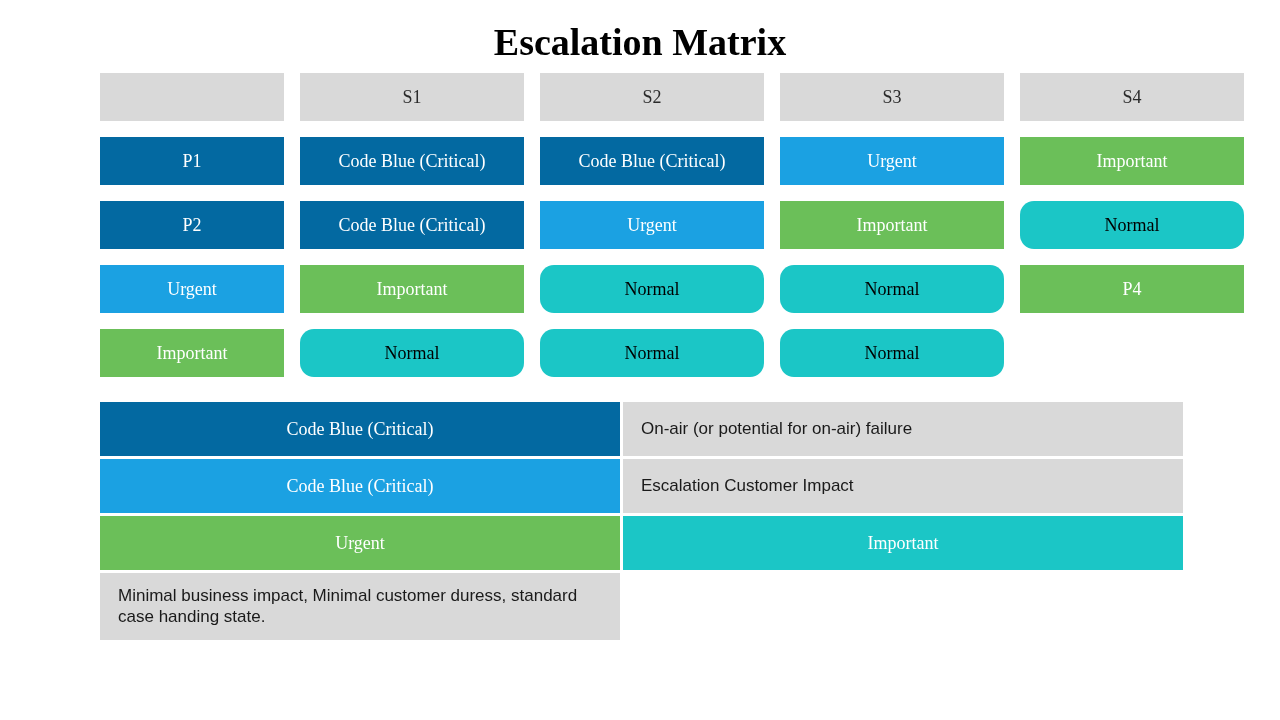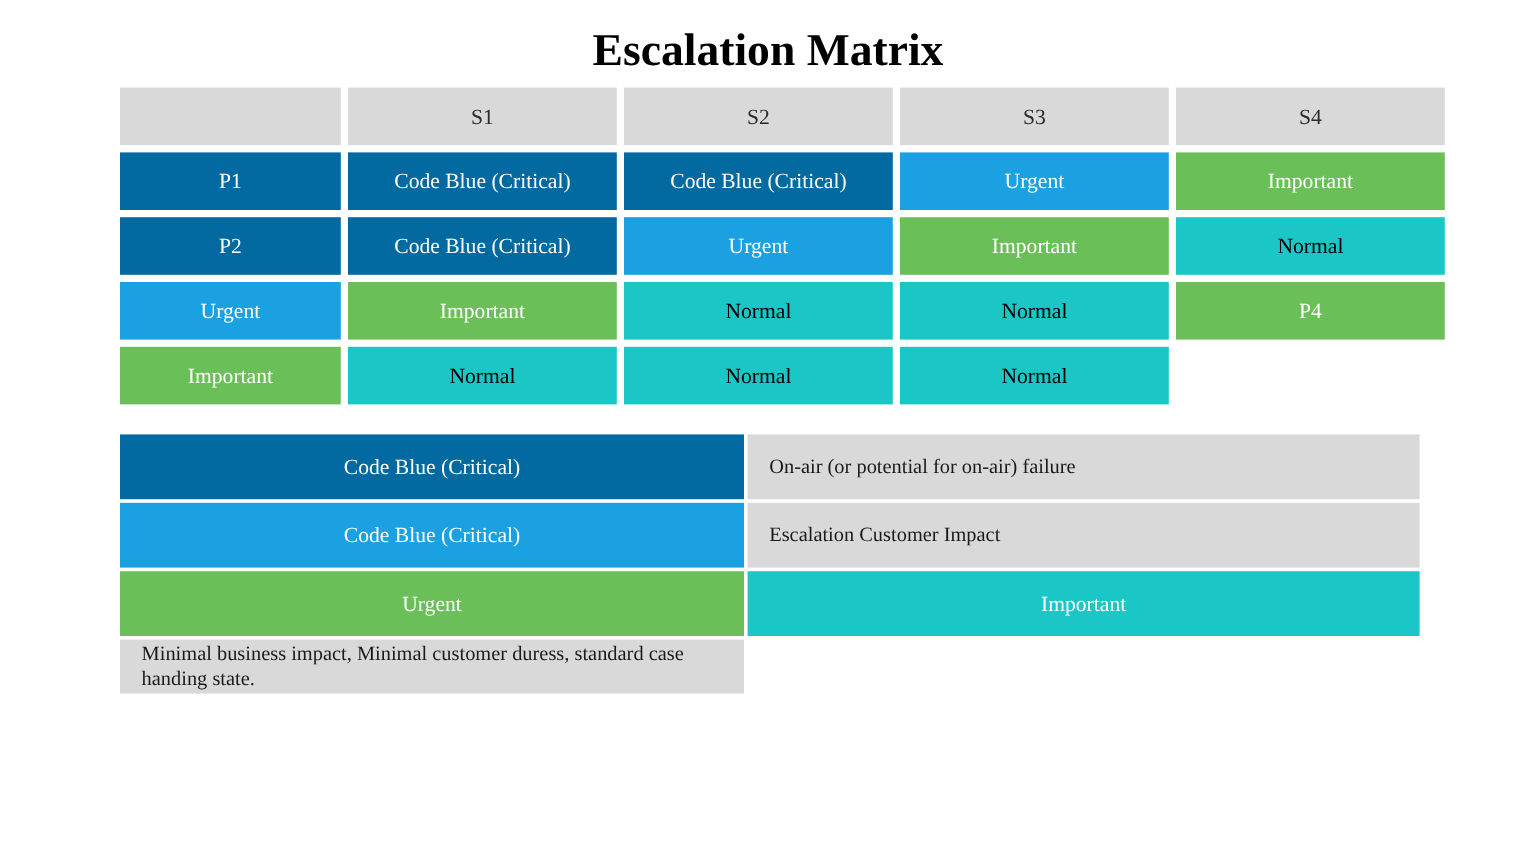--- a/index.html
+++ b/index.html
@@ -14,64 +14,64 @@
     text-align: center;
     font-size: 38px;
     font-weight: bold;
     color: #000;
     margin-bottom: 9px;
     font-family: Georgia, serif;
   }
   .matrix {
     display: grid;
     grid-template-columns: 184px repeat(4, 224px);
-    gap: 6px;
+    gap: 16px;
     margin-bottom: 25px;
   }
   .cell {
     height: 48px;
     display: flex;
     align-items: center;
     justify-content: center;
     font-size: 18px;
     font-family: Georgia, serif;
   }
   .header-cell {
     background: #d9d9d9;
     color: #2a2a2a;
   }
   .header-cell.corner { background: #d9d9d9; }
   .dark-blue { background: #0369a1; color: #fff; }
   .light-blue { background: #1ba1e2; color: #fff; }
   .green { background: #6bbf59; color: #fff; }
-  .teal { background: #1bc6c6; color: #000; }
+  .teal { background: #1bc6c6; color: #000; border-radius: 14px; }
   .teal-white { background: #1bc6c6; color: #fff; }
 
   .legend {
     display: grid;
     grid-template-columns: 520px 560px;
     gap: 3px;
   }
   .legend-label {
     height: 54px;
     display: flex;
     align-items: center;
     justify-content: center;
     font-size: 18px;
     color: #fff;
     font-family: Georgia, serif;
   }
   .legend-desc {
     background: #d9d9d9;
     display: flex;
     align-items: center;
-    padding: 1px 18px;
+    padding: 12px 18px;
     font-size: 17px;
     color: #1a1a1a;
-    font-family: Liberation Serif, serif;
+    font-family: Liberation Sans, sans-serif;
     line-height: 1.25;
   }
 </style>
 </head>
 <body>
 
 <h1 class="title">Escalation Matrix</h1>
 
 <div class="matrix">
 

